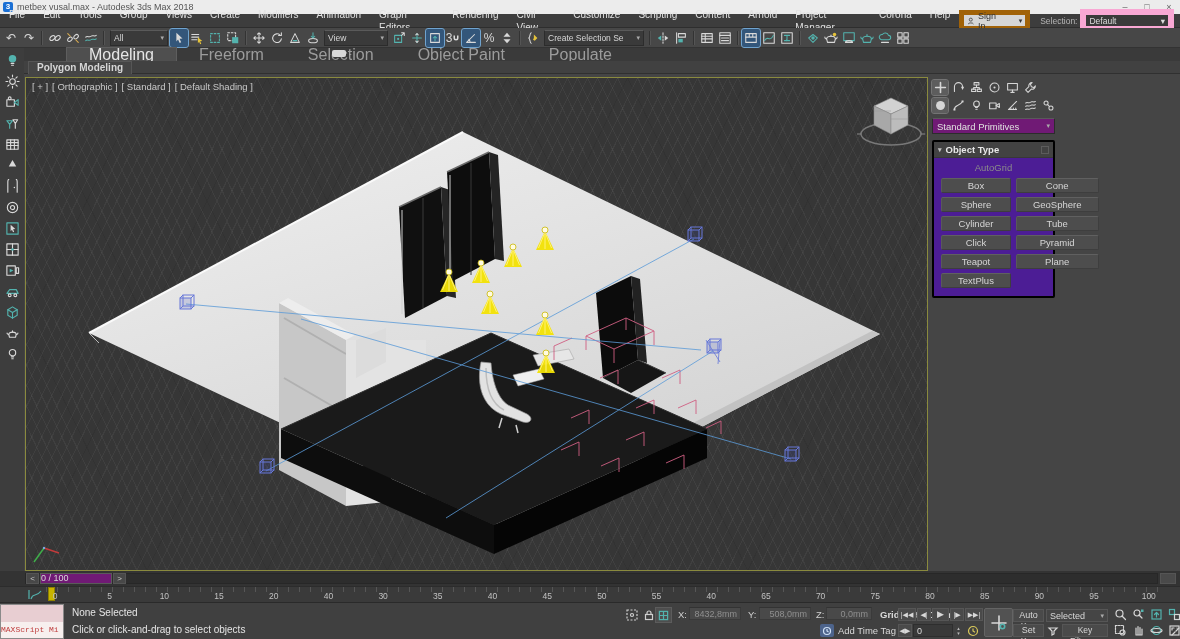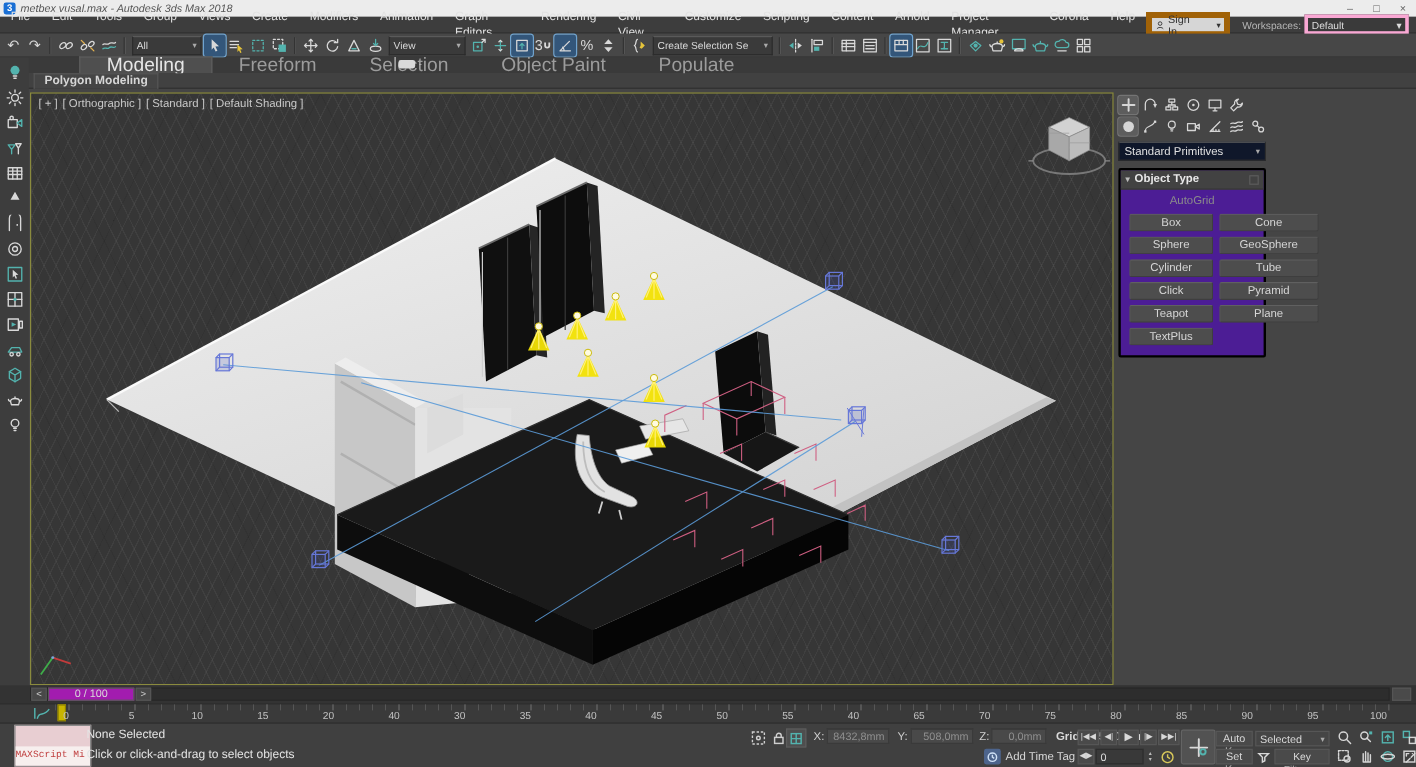--- a/index.html
+++ b/index.html
@@ -3,32 +3,32 @@
 <meta charset="utf-8">
 <style>
   html,body{margin:0;padding:0;}
   body{width:1180px;height:639px;position:relative;overflow:hidden;background:#454545;
        font-family:"Liberation Sans",sans-serif;-webkit-font-smoothing:antialiased;color:#ddd;}
   .abs{position:absolute;}
   
   #titlebar{left:0;top:0;width:1180px;height:14px;background:#ececec;display:flex;align-items:center;}
   #titlebar .logo{width:10px;height:10px;margin:0 4px 0 3px;border-radius:2px;background:#1a6fd4;
       color:#fff;font-size:8px;line-height:10px;text-align:center;font-weight:bold;}
-  #titlebar .title{font-size:9px;color:#555;font-style:italic;}
+  #titlebar .title{font-size:9px;color:#555;}
   #wincontrols{margin-left:auto;display:flex;}
   #wincontrols span{width:22px;text-align:center;font-size:9px;color:#666;line-height:14px;cursor:default;}
   
   #menubar{left:0;top:14px;width:1180px;height:14px;background:#3d3d3d;display:flex;align-items:center;border-bottom:1px solid #2e2e2e;box-sizing:border-box;}
   .menu-item{font-size:10px;color:#e2e2e2;padding:0 9px;line-height:13px;}
   #menubar-right{margin-left:auto;display:flex;align-items:center;}
   #signin{background:#d6d6d6;border:5px solid #a16207;height:11px;display:flex;align-items:center;padding:0 3px;margin-right:10px;}
   #signin .st{font-size:9px;color:#333;margin:0 14px 0 3px;}
   #signin .dd{font-size:7px;color:#333;}
   #workspaces-label{font-size:8.5px;color:#b5b5b5;margin-right:3px;}
-  #workspace-dd{width:78px;height:11px;background:#3a3a3a;border:3px solid #f9a8d4;font-size:8.5px;color:#ddd;
+  #workspace-dd{width:78px;height:11px;background:#3a3a3a;border:6px solid #f9a8d4;font-size:8.5px;color:#ddd;
       display:flex;align-items:center;padding:0 3px;justify-content:space-between;margin-right:6px;}
   
   #toolbar{left:0;top:28px;width:1180px;height:20px;background:#474747;border-bottom:1px solid #333;
       display:flex;align-items:center;box-sizing:border-box;padding-left:2px;}
   .tbi{width:18px;height:18px;display:flex;align-items:center;justify-content:center;flex:0 0 auto;border-radius:2px;}
   .tbi svg{width:14px;height:14px;stroke:#d9d9d9;fill:none;stroke-width:1.2;stroke-linecap:round;stroke-linejoin:round;}
   .tbi.glyph{font-size:12px;color:#d9d9d9;}
   .tbi.active{background:#33567a;outline:1px solid #6fa3cf;}
   .tbi .teal{stroke:#53b3ae;}
   .tbi .tealf{fill:#53b3ae;stroke:none;}
@@ -61,54 +61,54 @@
         repeating-linear-gradient(116deg, rgba(170,170,170,.08) 0 1px, transparent 1px 9px);}
   #vplabel{position:absolute;left:6px;top:3px;font-size:9.5px;color:#c9c9c9;display:flex;gap:4px;z-index:5;}
   #scene{position:absolute;left:0;top:0;width:901px;height:492px;}
   
   #cmdpanel{left:930px;top:77px;width:127px;height:493px;}
   .cp-row{display:flex;align-items:center;gap:2px;margin:3px 0 0 2px;}
   .cpi{width:16px;height:15px;display:flex;align-items:center;justify-content:center;border-radius:2px;}
   .cpi svg{width:13px;height:13px;stroke:#d6d6d6;fill:none;stroke-width:1.3;stroke-linecap:round;stroke-linejoin:round;}
   .cpi.active{background:#5d5d5d;outline:1px solid #747474;}
   .cpi .wf{fill:#d6d6d6;stroke:none;}
-  #cp-dd{margin:5px 2px 0 2px;height:14px;background:#0f172a;border:1px solid #2c2c2c;border-top-color:#5a5a5a;
+  #cp-dd{margin:5px 2px 0 2px;height:14px;background:#701a75;border:1px solid #2c2c2c;border-top-color:#5a5a5a;
       display:flex;align-items:center;justify-content:space-between;padding:0 4px;font-size:9.5px;color:#e0e0e0;}
   #cp-dd .dd{font-size:7px;color:#aaa;}
   .rollout{margin:6px 2px 0 2px;border:2px solid #000000;border-radius:2px;background:#4c1d95;}
   .rollhead{background:#424242;border-bottom:1px solid #383838;font-size:9.5px;font-weight:bold;color:#e8e8e8;
       padding:2px 4px;display:flex;align-items:center;gap:4px;}
   .rollhead .tri{font-size:7px;color:#bbb;}
   .rollhead .pin{margin-left:auto;width:6px;height:6px;border:1px solid #5c5c5c;}
   #autogrid{font-size:9.5px;color:#8b8b8b;text-align:center;margin:4px 0 2px 0;}
   #objgrid{display:grid;grid-template-columns:1fr 1fr;gap:4px 5px;padding:3px 7px 8px 7px;}
   #objgrid span{background:#4d4d4d;border:1px solid #3e3e3e;border-top-color:#606060;border-left-color:#595959;
       border-radius:2px;color:#d6d6d6;font-size:9.5px;text-align:center;padding:1px 16px;}
   #namecolor-body{display:flex;align-items:center;gap:4px;padding:6px 6px 8px 6px;}
   #name-field{flex:1;height:13px;background:#393939;border:1px solid #2c2c2c;border-top-color:#222;}
   #color-swatch{width:14px;height:14px;border:1px solid #222;}
   
   #timeslider{left:0;top:571px;width:1180px;height:15px;background:#333;display:flex;align-items:center;}
   #ts-track{position:absolute;left:25px;top:2px;width:1133px;height:11px;background:#2d2d2d;border:1px solid #272727;box-sizing:border-box;}
   .ts-btn{position:absolute;top:2px;width:13px;height:11px;background:#484848;border:1px solid #555;box-sizing:border-box;
       color:#ccc;font-size:8px;line-height:9px;text-align:center;}
-  #ts-handle{position:absolute;left:40px;top:2px;width:72px;height:11px;background:#a21caf;border:1px solid #5a5a5a;box-sizing:border-box;
-      color:#d8d8d8;font-size:9px;line-height:9px;text-align:center;}
+  #ts-handle{position:absolute;left:40px;top:2px;width:72px;height:11px;background:#701a75;border:1px solid #5a5a5a;box-sizing:border-box;
+      color:#d8d8d8;font-size:9px;line-height:9px;text-align:left;}
   #ts-endbtn{position:absolute;right:4px;top:2px;width:16px;height:11px;background:#4a4a4a;border:1px solid #555;box-sizing:border-box;}
   #trackbar{left:0;top:586px;width:1180px;height:16px;background:#3a3a3a;border-top:1px solid #2c2c2c;box-sizing:border-box;}
   #minicurve{position:absolute;left:25px;top:1px;width:20px;height:14px;display:flex;align-items:center;justify-content:center;}
   #minicurve svg{width:14px;height:12px;stroke:#53b3ae;fill:none;stroke-width:1.2;}
   #ruler{position:absolute;left:46px;top:0;width:1112px;height:15px;
       background:repeating-linear-gradient(90deg,#565656 0 1px,transparent 1px 11px);background-size:100% 5px;background-repeat:no-repeat;}
   #ruler-labels{position:absolute;left:0;right:0;top:4px;display:flex;justify-content:space-between;}
   #ruler-labels span{font-size:8.5px;color:#c2c2c2;width:18px;text-align:center;}
   #frame-marker{position:absolute;left:2px;top:0;width:7px;height:14px;background:#c8b400;border:1px solid #8f8200;box-sizing:border-box;}
   
   #statusbar{left:0;top:602px;width:1180px;height:37px;background:#404040;border-top:1px solid #2a2a2a;box-sizing:border-box;}
-  #maxscript{position:absolute;left:12px;top:1px;width:64px;height:35px;border:1px solid #8a8a8a;box-sizing:border-box;background:#e8ced2;}
+  #maxscript{position:absolute;left:0;top:1px;width:64px;height:35px;border:1px solid #8a8a8a;box-sizing:border-box;background:#e8ced2;}
   #maxscript .low{position:absolute;left:0;bottom:0;width:100%;height:16px;background:#f7efee;
       font-family:"Liberation Mono",monospace;font-size:8px;color:#c04040;line-height:16px;white-space:nowrap;overflow:hidden;}
   #status-line1{position:absolute;left:72px;top:4px;font-size:10px;color:#e4e4e4;}
   #status-line2{position:absolute;left:72px;top:21px;font-size:10px;color:#e4e4e4;}
   .sbi{position:absolute;width:14px;height:13px;display:flex;align-items:center;justify-content:center;}
   .sbi svg{width:12px;height:12px;stroke:#cfcfcf;fill:none;stroke-width:1.2;}
   #absmode{position:absolute;left:655px;top:4px;width:15px;height:14px;background:#4e4e4e;border:1px solid #5c5c5c;
       display:flex;align-items:center;justify-content:center;}
   #absmode svg{width:11px;height:11px;stroke:#53b3ae;fill:none;stroke-width:1.3;}
   .coordlab{position:absolute;top:6px;font-size:9.5px;color:#d0d0d0;}
@@ -176,21 +176,21 @@
     </div>
   <div id="menubar-right">
     <div id="signin">
       <svg width="8" height="8" viewBox="0 0 10 10">
           <circle cx="5" cy="3.2" r="2" fill="none" stroke="#333" stroke-width="1"></circle>
           <path d="M1.5 9c.5-2 6.5-2 7 0" fill="none" stroke="#333" stroke-width="1"></path>
         </svg>
       <span class="st">Sign In</span>
       <span class="dd">▾</span>
     </div>
-    <span id="workspaces-label">Workspaces:</span>
+    <span id="workspaces-label">Selection:</span>
     <div id="workspace-dd">
       <span>Default</span>
       <span class="dd">▾</span>
     </div>
   </div>
 </div>
 
 <div id="toolbar" class="abs">
   <div class="tbi glyph">↶</div>
   <div class="tbi glyph">↷</div>

